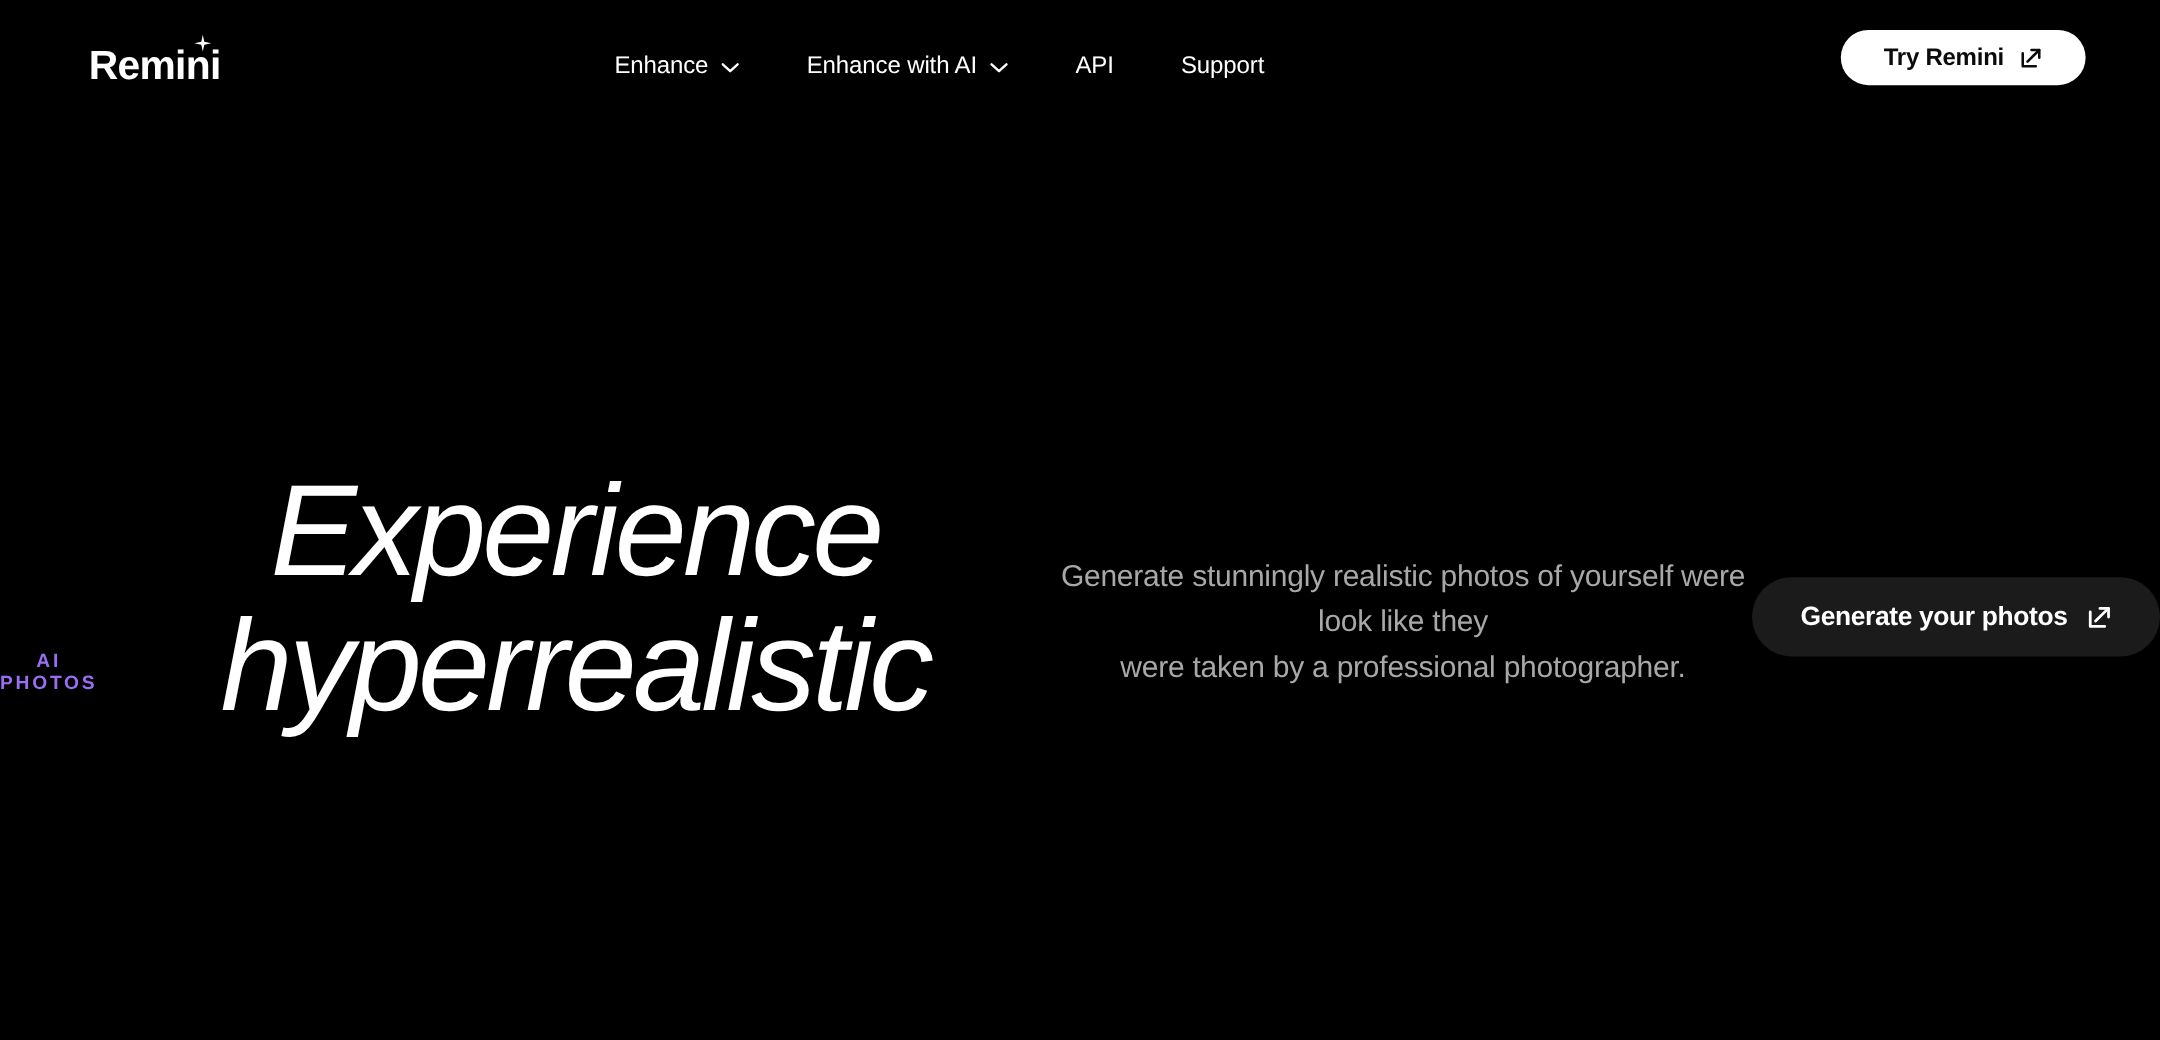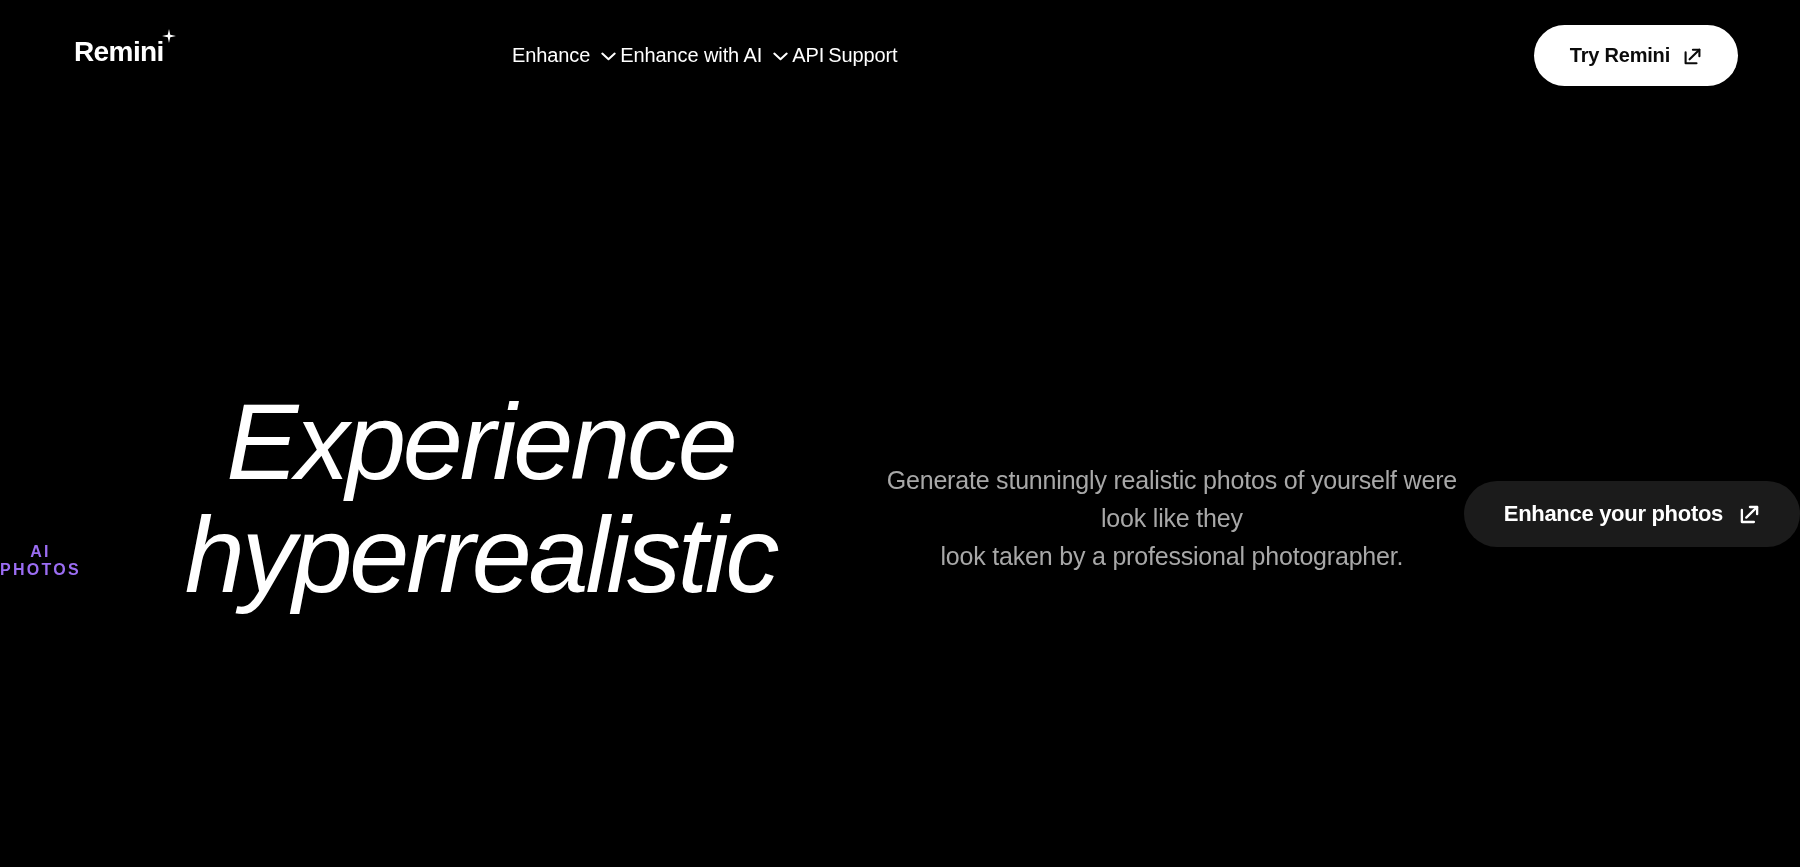--- a/index.html
+++ b/index.html
@@ -18,59 +18,60 @@
   .site-header {
     position:absolute; top:0; left:0;
     width:1800px; height:110px;
     display:flex; align-items:center;
   }
 
   .brand {
     position:absolute; left:74px; top:38px;
     display:flex; align-items:flex-start;
     color:#ffffff;
-    font-size:28px;
+    font-size:34px;
     font-weight:700;
     letter-spacing:-0.6px;
     line-height:1;
     cursor:pointer;
   }
   .brand-text { position:relative; display:inline-block; }
   .brand-sparkle {
     position:absolute;
     left:88px; top:-9px;
     width:14px; height:14px;
     pointer-events:none;
   }
   .brand-sparkle svg { display:block; width:14px; height:14px; }
 
   .main-nav {
     position:absolute;
     left:510px; top:0; height:110px;
     display:flex; align-items:center;
+    gap:52px;
   }
   .nav-item {
     display:flex; align-items:center; gap:11px;
     color:#ffffff;
     font-size:20px;
     font-weight:500;
     letter-spacing:-0.1px;
     cursor:pointer;
     white-space:nowrap;
     background:none; border:none;
     font-family:"Liberation Sans", sans-serif;
     padding:6px 2px;
   }
   .chev { display:block; width:15px; height:9px; flex:0 0 auto; margin-top:2px; }
   .chev svg { display:block; }
 
   .try-btn {
     position:absolute;
     right:62px; top:25px;
-    height:61px;
+    height:46px;
     padding:0 36px;
     border-radius:999px;
     background:#ffffff;
     color:#0b0b0b;
     display:flex; align-items:center; justify-content:center;
     gap:13px;
     font-size:20px;
     font-weight:700;
     letter-spacing:-0.2px;
     border:none;
@@ -209,25 +210,25 @@
   <section class="hero">
 
     <div class="eyebrow">AI PHOTOS</div>
 
     <h1 class="headline">
       <span>Experience hyperrealistic</span><br>
     </h1>
 
     <p class="subtitle">
       <span>Generate stunningly realistic photos of yourself were look like they</span><br>
-      <span>look taken by a professional photographer.</span>
+      <span>were taken by a professional photographer.</span>
     </p>
 
     <button class="cta-btn">
-      <span>Enhance your photos</span>
+      <span>Generate your photos</span>
       <span class="ext-icon">
         <svg viewBox="0 0 19 19" aria-hidden="true">
           <path d="M2.6 5.4 L2.6 16.3 L13.5 16.3" fill="none" stroke="#ffffff" stroke-width="2.1" stroke-linecap="round" stroke-linejoin="round"></path>
           <path d="M6.6 12.3 L16.3 2.7" fill="none" stroke="#ffffff" stroke-width="2.1" stroke-linecap="round"></path>
           <path d="M9.9 2.7 L16.4 2.7 L16.4 9.2" fill="none" stroke="#ffffff" stroke-width="2.1" stroke-linecap="round" stroke-linejoin="round"></path>
         </svg>
       </span>
     </button>
 
   </section>

